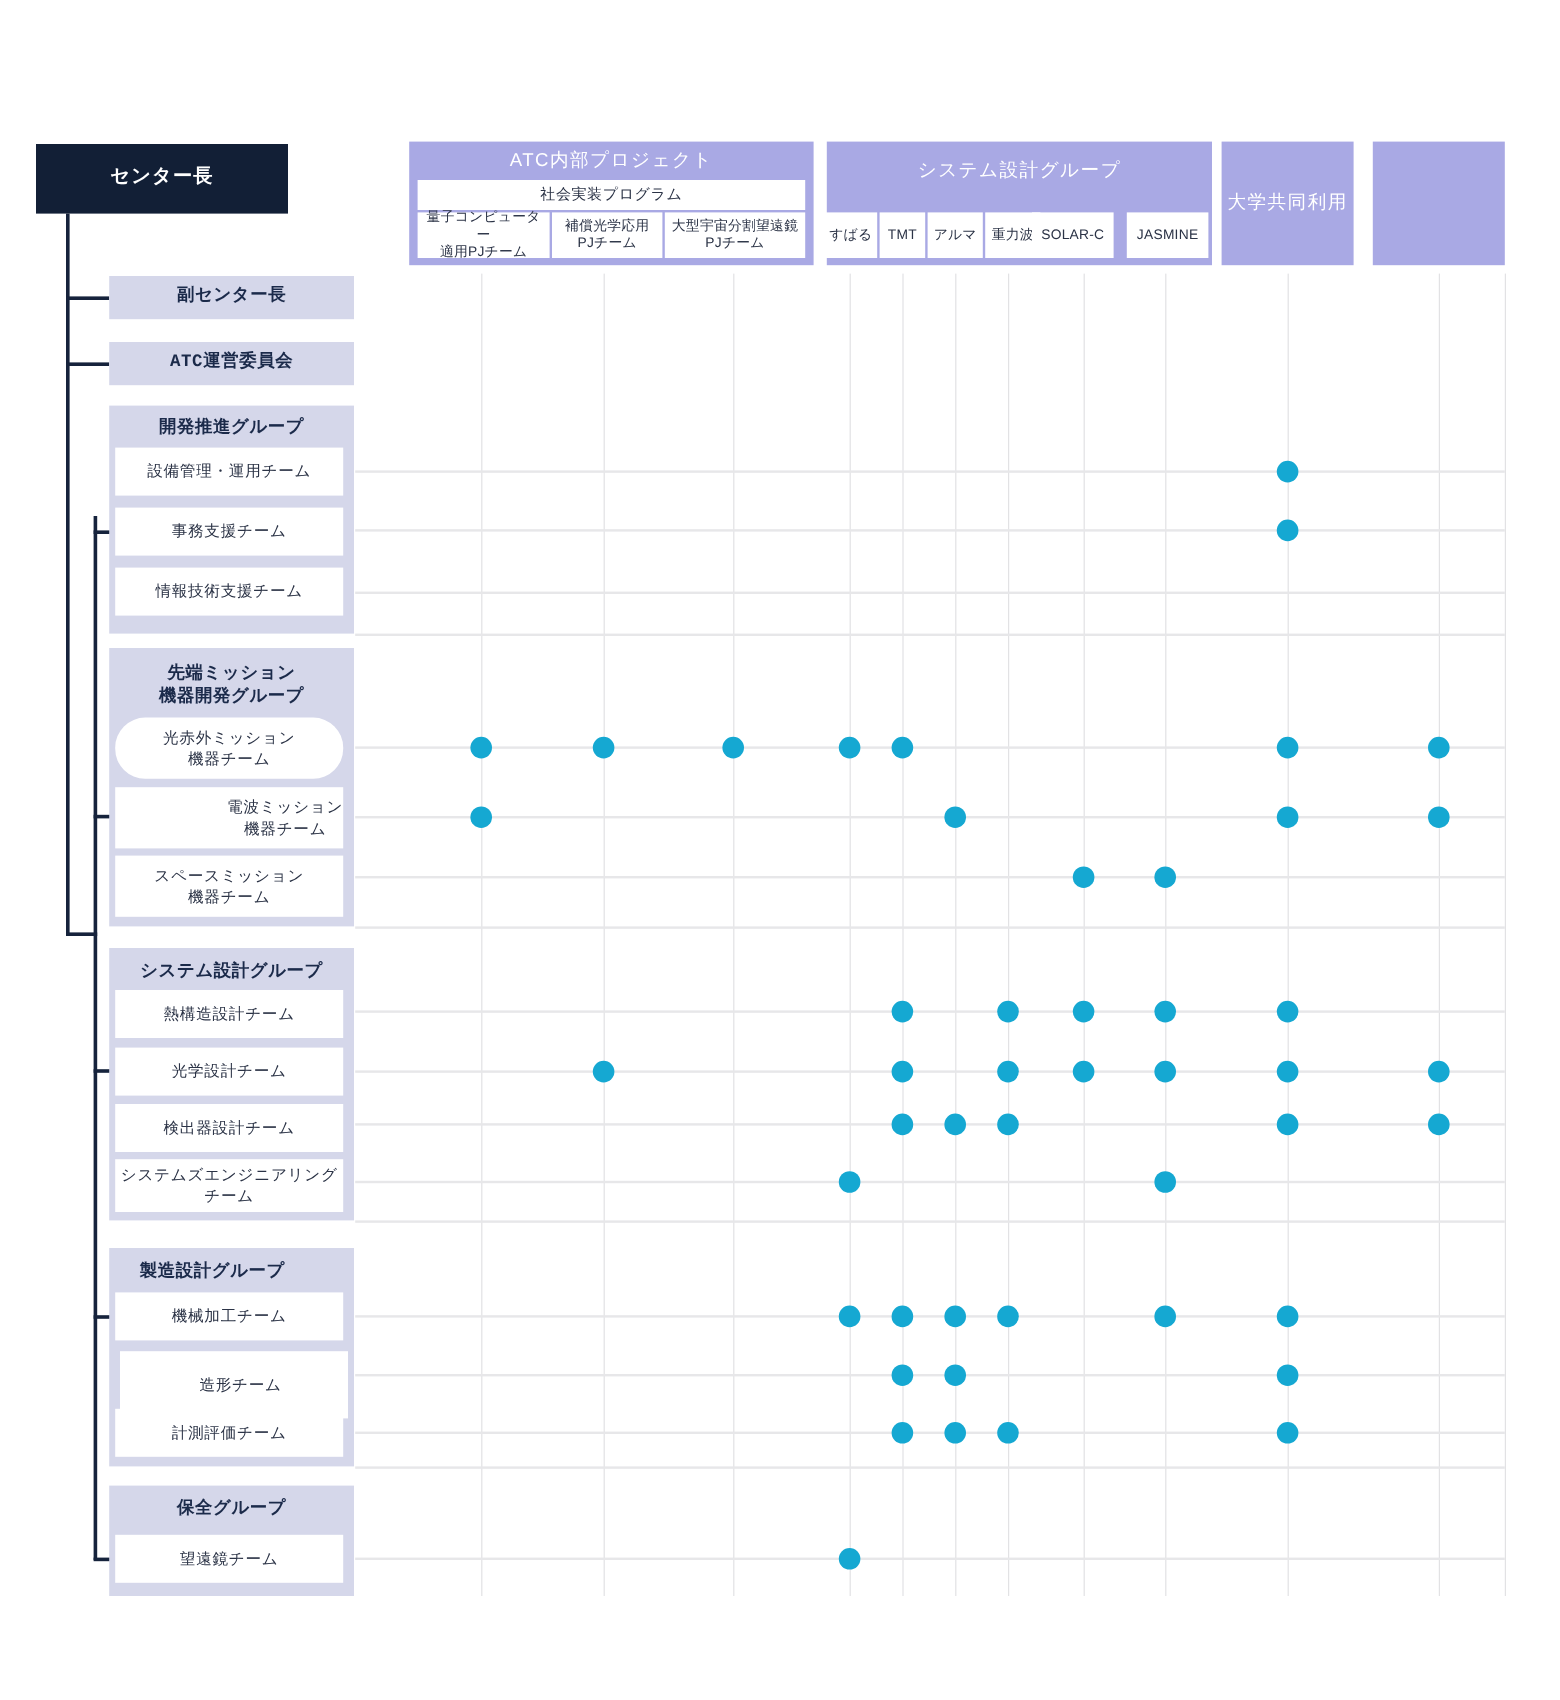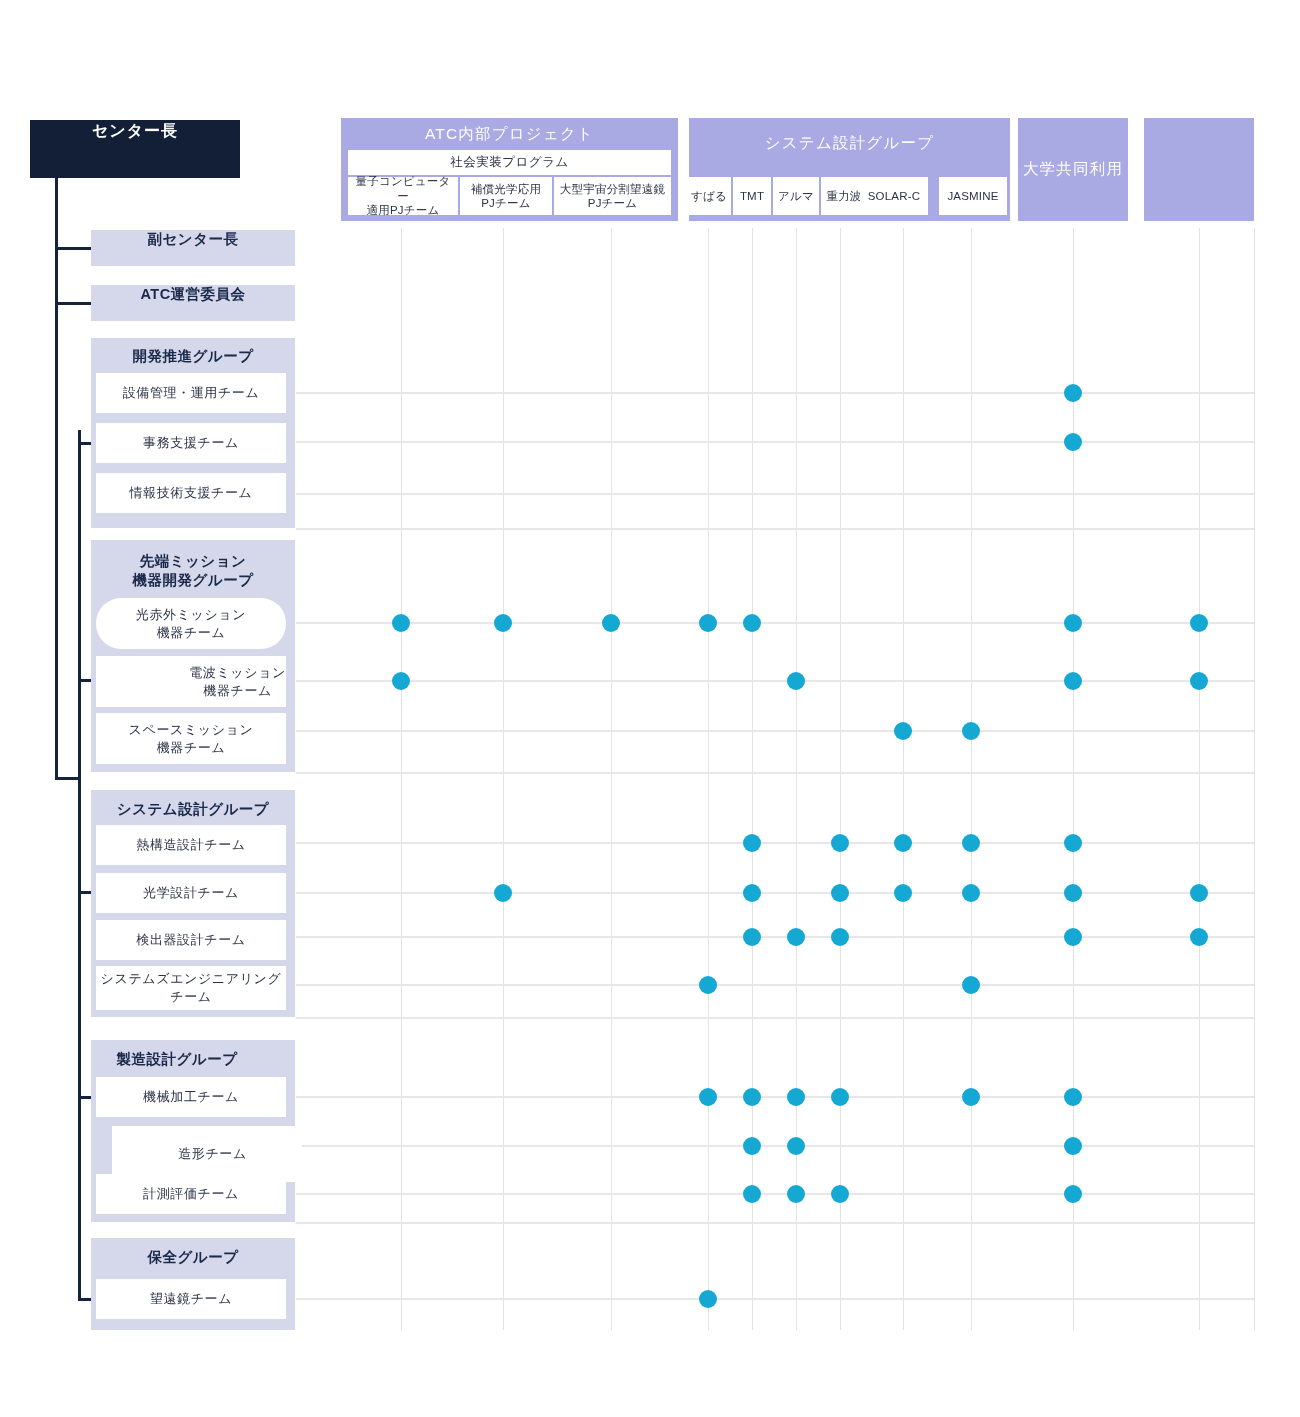--- a/index.html
+++ b/index.html
@@ -10,23 +10,24 @@
     font-family:"Liberation Sans", sans-serif;
     color:#1b2a4a;
     position:relative;
     overflow:hidden;
   }
   #stage { position:absolute; left:0; top:0; width:1300px; height:1417px; }
 
   
   .node {
     position:absolute;
-    display:flex; justify-content:center;
+    display:flex; align-items:center; justify-content:center;
     text-align:center;
     line-height:1.32;
+    font-family:Liberation Mono, monospace;
   }
   .center-chief {
     background:#121f36; color:#ffffff;
     font-weight:bold; font-size:16px; letter-spacing:1px;
   }
   .lav-node {
     background:#d5d7ea; color:#1b2a4a;
     font-weight:bold; font-size:14.5px; letter-spacing:.5px;
   }
   .grp-box {
@@ -203,21 +204,21 @@
       <div>システムズエンジニアリング<br>チーム</div>
     </div>
 
   <div class="grp-box" style="left:91px; top:1040px; width:204px; height:182px;"></div>
   <div class="grp-title" style="left:91px; top:1043px; width:172px; height:32px;">
     <span>製造設計グループ</span>
   </div>
   <div class="team" style="left:96px; top:1077px; width:190px; height:40px;">
     <span>機械加工チーム</span>
   </div>
-  <div class="team" style="left:112px; top:1126px; width:190px; height:56px;padding-left:11px;">
+  <div class="team" style="left:100px; top:1126px; width:190px; height:56px;padding-left:11px;">
     <span>造形チーム</span>
   </div>
   <div class="team" style="left:96px; top:1174px; width:190px; height:40px;">
     <span>計測評価チーム</span>
   </div>
 
   <div class="grp-box" style="left:91px; top:1238px; width:204px; height:92px;"></div>
   <div class="grp-title" style="left:91px; top:1241px; width:204px; height:32px;">
     <span>保全グループ</span>
   </div>

